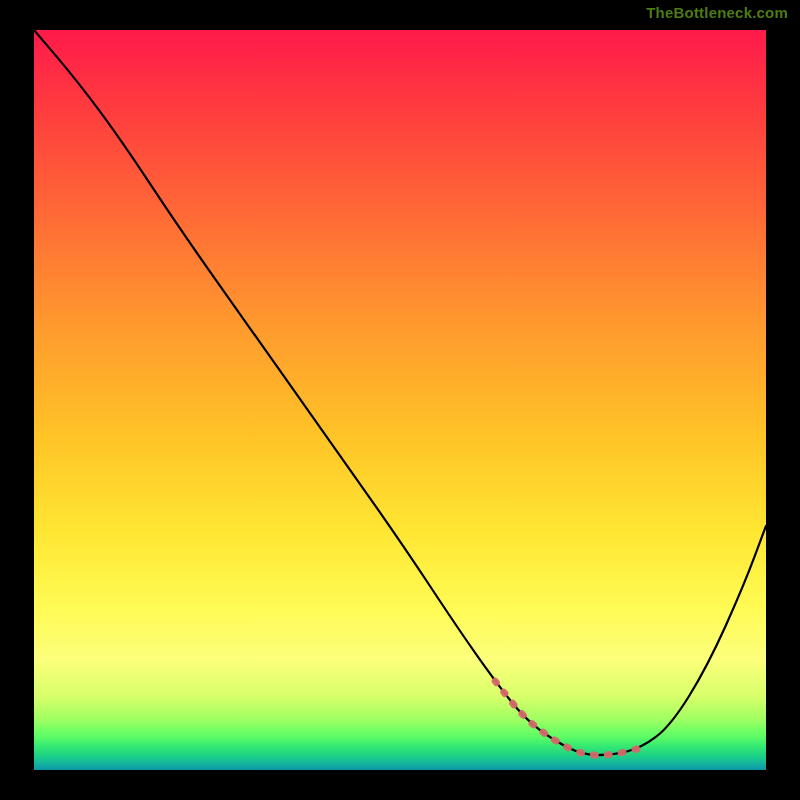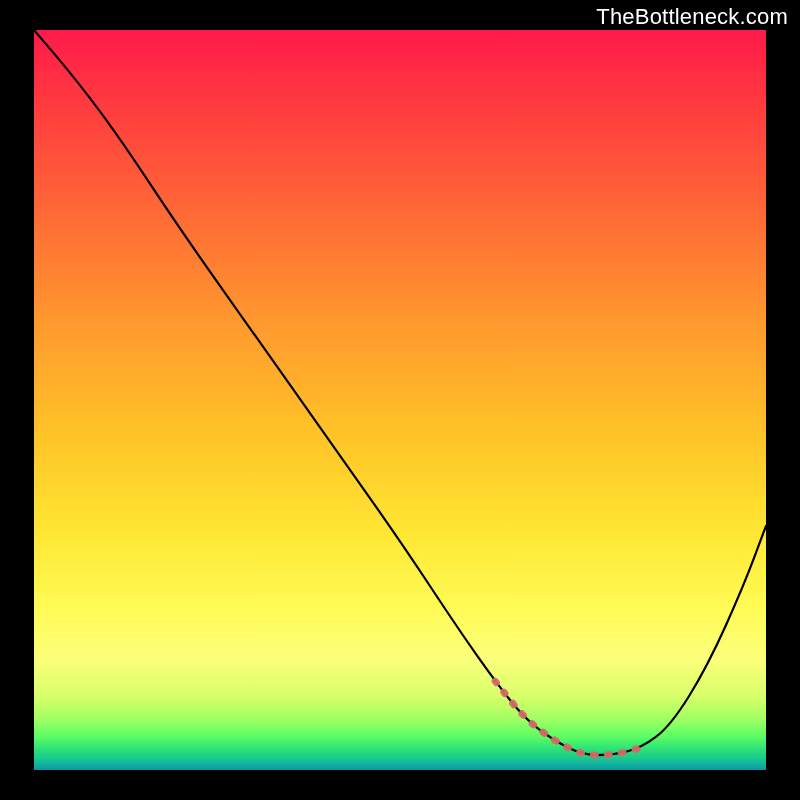--- a/index.html
+++ b/index.html
@@ -14,23 +14,23 @@
   .frame {
     position: relative;
     width: 800px;
     height: 800px;
     background: #000;
   }
   .watermark {
     position: absolute;
     top: 4px;
     right: 12px;
-    color: #ffffff;
-    font-size: 22px;
-    font-weight: 400;
+    color: #4d7c0f;
+    font-size: 15px;
+    font-weight: 700;
     letter-spacing: 0.2px;
     z-index: 30;
   }
   .plot-area {
     position: absolute;
     left: 34px;
     top: 30px;
     width: 732px;
     height: 740px;
     overflow: hidden;

